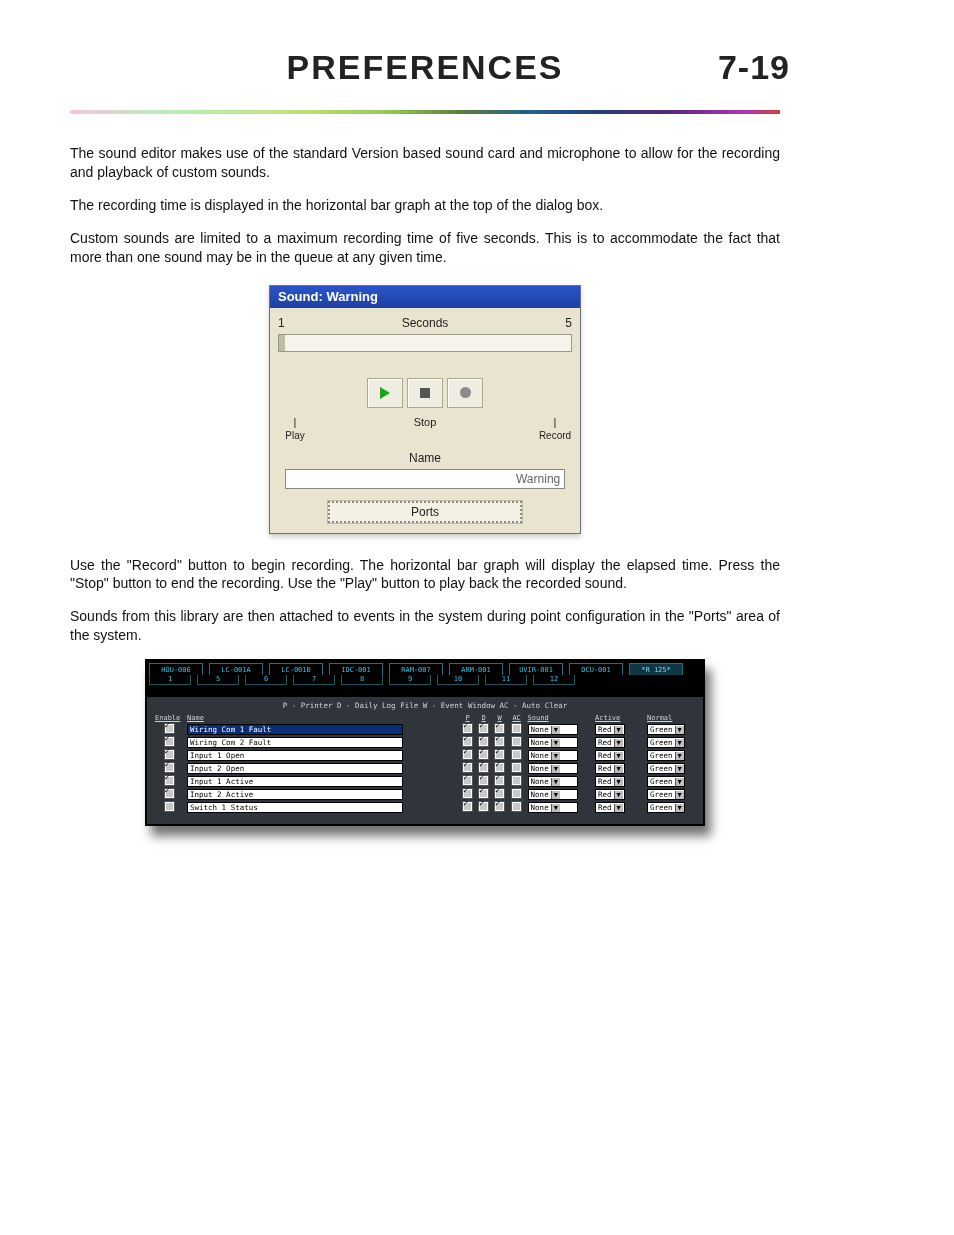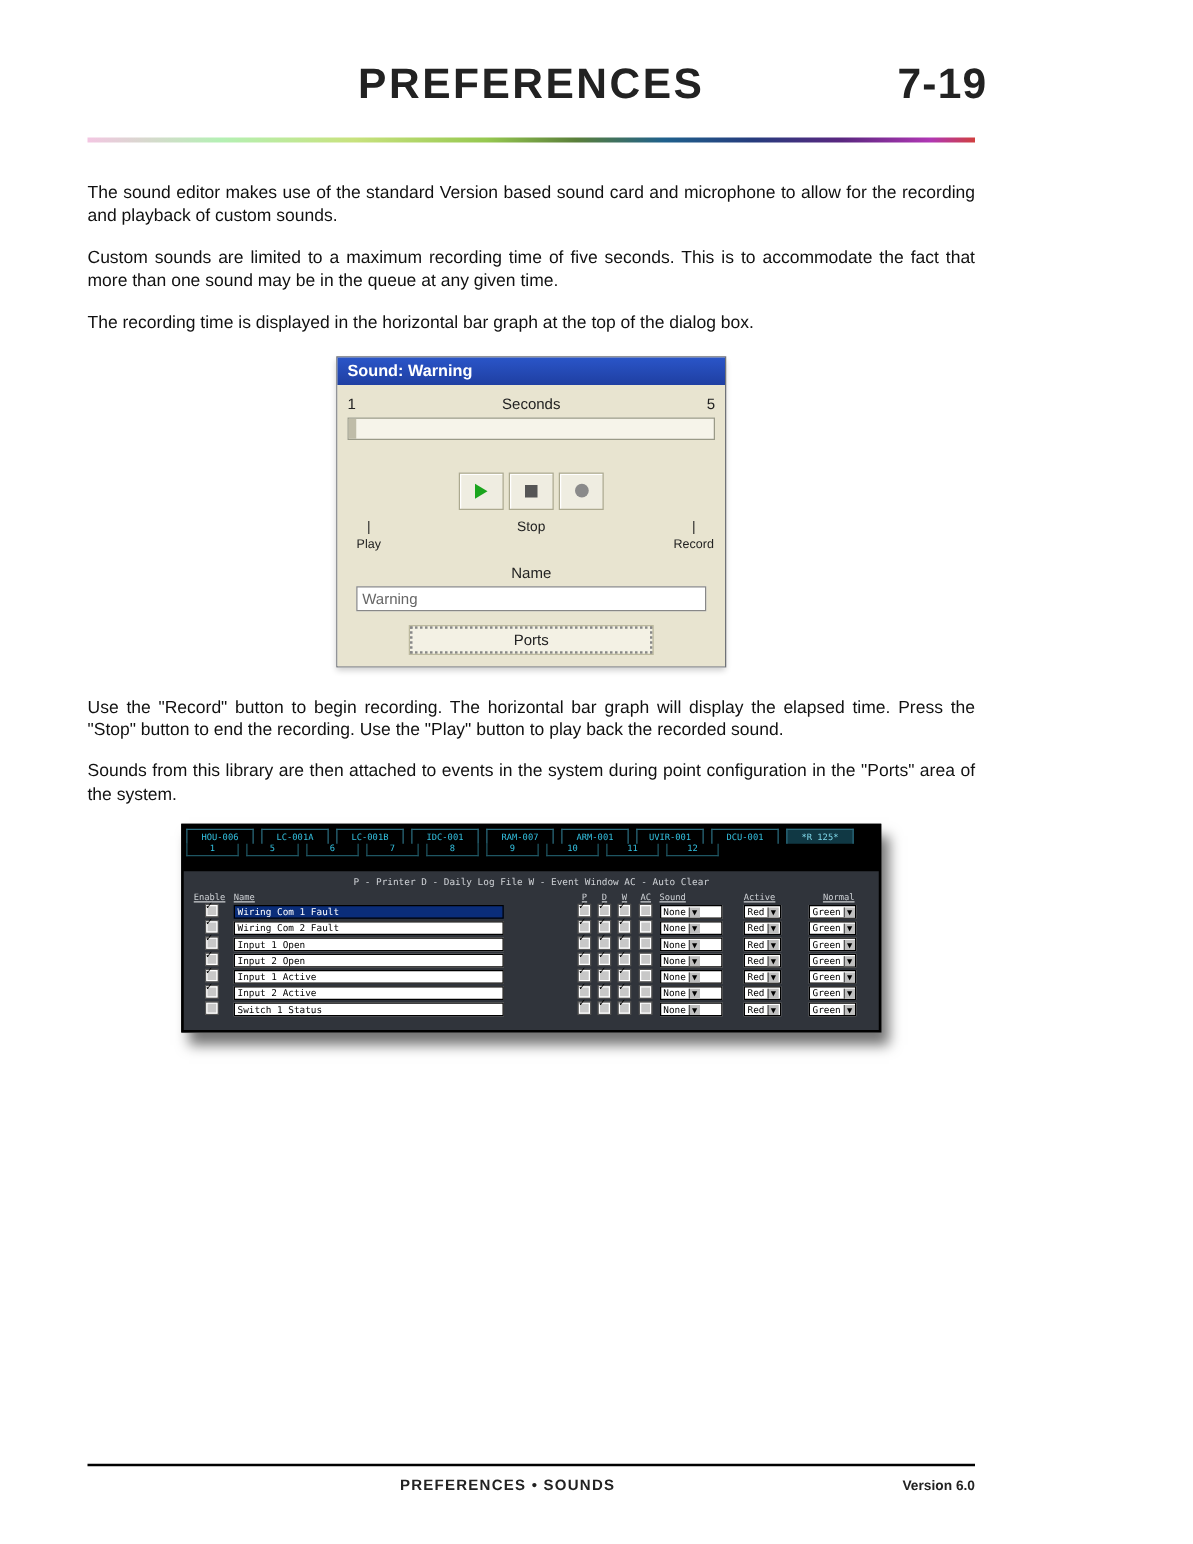--- a/index.html
+++ b/index.html
@@ -118,21 +118,21 @@
   .icon-stop { width:10px;height:10px;background:#555; }
   .icon-record { width:11px;height:11px;border-radius:50%;background:#8a8a8a; }
   .ticks { display:flex; justify-content:space-between; font-size:11px; margin-top:2px; }
   .ticks span { width:34px; }
   .ticks .mid { text-align:center; }
   .ticks small { display:block; font-size:10px; color:#222; margin-top:2px;}
   .name-label { margin-top:10px; }
   .name-input {
     width: 92%;
     margin: 4px auto 12px auto;
-    text-align: left;
+    text-align: right;
     background:#fff;
     border:1px solid #888;
     padding:2px 4px;
     font-family: Tahoma, Arial;
     font-size:12px;
     color:#666;
   }
   .exit-btn {
     width: 190px;
     margin: 0 auto;
@@ -282,22 +282,22 @@
 
 <div class="page">
 
   <div class="header-row">
     <div class="header-title">PREFERENCES</div>
     <div class="header-page">7-19</div>
   </div>
   <div class="rainbow"></div>
 
   <p class="body-text">The sound editor makes use of the standard Version based sound card and microphone to allow for the recording and playback of custom sounds.</p>
+  <p class="body-text">The recording time is displayed in the horizontal bar graph at the top of the dialog box.</p>
   <p class="body-text">Custom sounds are limited to a maximum recording time of five seconds.  This is to accommodate the fact that more than one sound may be in the queue at any given time.</p>
-  <p class="body-text">The recording time is displayed in the horizontal bar graph at the top of the dialog box.</p>
 
   <div class="dialog">
     <div class="dialog-title">Sound: Warning</div>
     <div class="dialog-body">
       <div class="seconds-row">
         <span>1</span>
         <span class="seconds-label">Seconds</span>
         <span>5</span>
       </div>
       <div class="progress">
@@ -361,21 +361,21 @@
           <thead>
               <tr>
             <th style="width:28px;">Enable</th>
             <th>Name</th>
             <th style="width:12px;text-align:center;">P</th>
             <th style="width:12px;text-align:center;">D</th>
             <th style="width:12px;text-align:center;">W</th>
             <th style="width:14px;text-align:center;">AC</th>
             <th>Sound</th>
             <th style="width:48px;">Active</th>
-            <th style="width:48px;text-align:center;">Normal</th>
+            <th style="width:48px;">Normal</th>
           </tr>
             </thead>
           <tbody id="alarm-rows">
               <tr>
                 <td style="text-align: center;"><span class="chk on"></span></td>
                 <td><span class="txt sel" style="min-width: 210px;">Wiring Com 1 Fault</span></td>
                 <td style="text-align: center;"><span class="chk on"></span></td>
                 <td style="text-align: center;"><span class="chk on"></span></td>
                 <td style="text-align: center;"><span class="chk on"></span></td>
                 <td style="text-align: center;"><span class="chk"></span></td>
@@ -511,21 +511,14 @@
                     <span class="s-t">Green</span>
                     <span class="s-a">▼</span>
                   </span></td>
               </tr>
             </tbody>
         </table>
       </div>
     </div>
   </div>
 
-  <div class="footer">
-    <div class="footer-line"></div>
-    <div class="footer-row">
-      <span class="footer-left">PREFERENCES • SOUNDS</span>
-      <span class="footer-right">Version 6.0</span>
-    </div>
-  </div>
 
 </div>
 
 </body></html>

